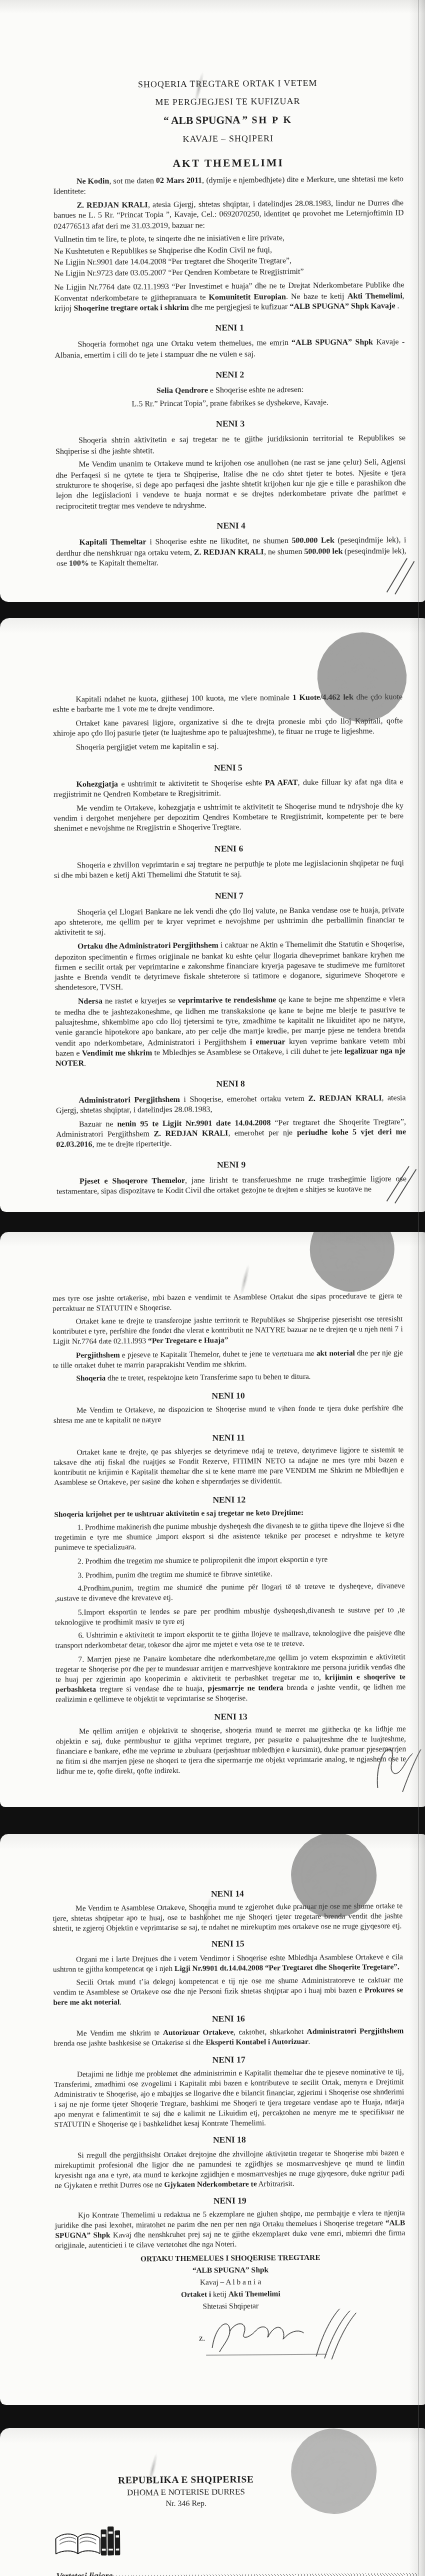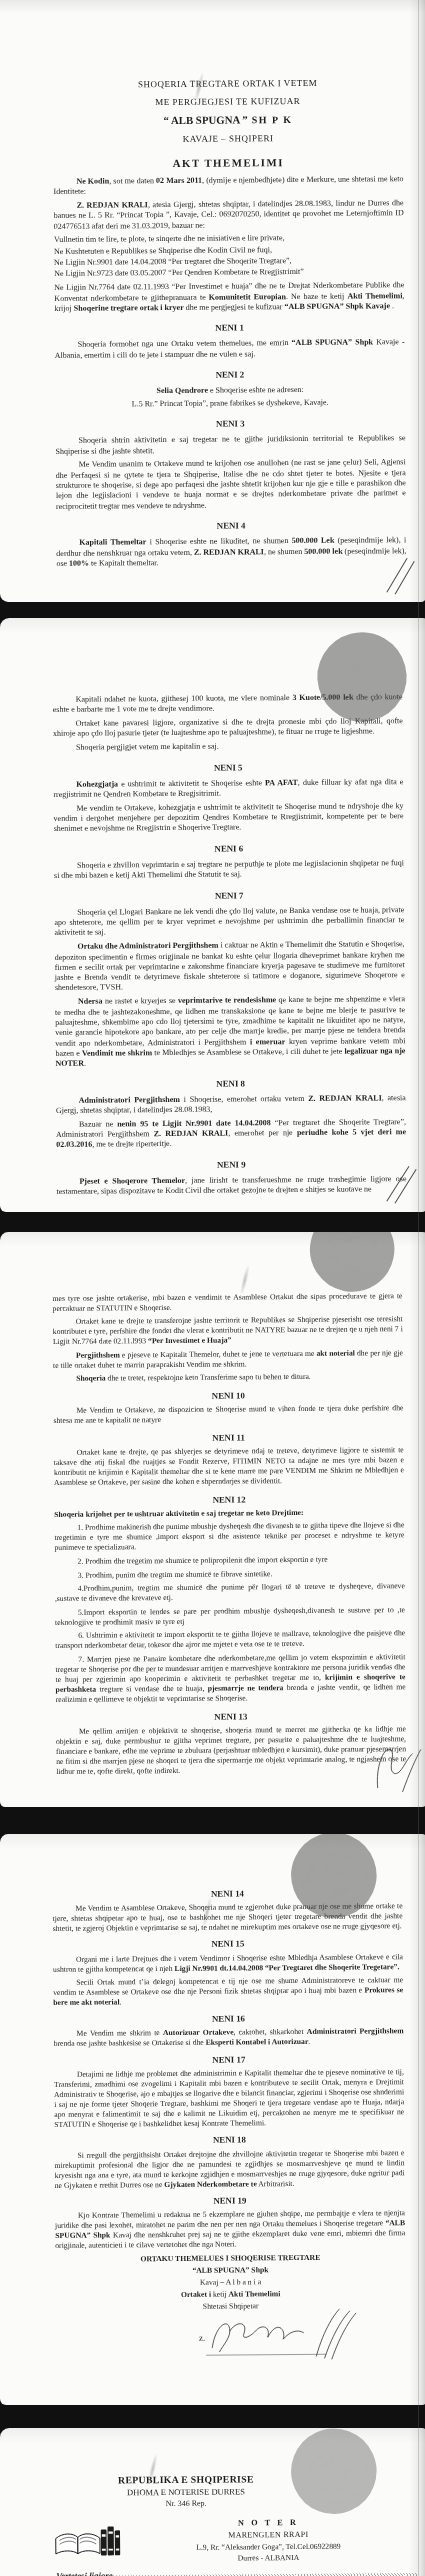--- a/index.html
+++ b/index.html
@@ -69,21 +69,21 @@
           <div class="b-tc">ME PERGJEGJESI TE KUFIZUAR</div>
           <div class="b-tcb">“ ALB SPUGNA ”<span class="small2">  SH P K</span></div>
           <div class="b-tc">KAVAJE – SHQIPERI</div>
           <div class="b-hx">AKT  THEMELIMI</div>
           <div class="b-p"><b>Ne Kodin</b>, sot me daten <b>02 Mars 2011</b>, (dymije e njembedhjete) dite e Merkure, une shtetasi me keto Identitete:</div>
           <div class="b-p"><b>Z. REDJAN KRALI</b>, atesia Gjergj, shtetas shqiptar, i datelindjes 28.08.1983, lindur ne Durres dhe banues ne L. 5 Rr. “Princat Topia ”, Kavaje, Cel.: 0692070250, identitet qe provohet me Leternjoftimin ID 024776513  afat deri me 31.03.2019, bazuar ne:</div>
           <div class="b-pl">Vullnetin tim te lire, te plote, te sinqerte dhe ne inisiativen e lire private,</div>
           <div class="b-pl">Ne Kushtetuten e Republikes se Shqiperise dhe Kodin Civil ne fuqi,</div>
           <div class="b-pl">Ne Ligjin Nr.9901 date 14.04.2008 “Per tregtaret dhe Shoqerite Tregtare”,</div>
           <div class="b-pl">Ne Ligjin Nr.9723 date 03.05.2007 “Per Qendren Kombetare te Rregjistrimit”</div>
-          <div class="b-pj">Ne  Ligjin  Nr.7764  date  02.11.1993  “Per  Investimet  e  huaja”  dhe  ne  te  Drejtat Nderkombetare Publike dhe Konventat nderkombetare te gjithepranuara te <b>Komunitetit Europian</b>. Ne baze te ketij <b>Akti Themelimi</b>, krijoj <b>Shoqerine tregtare ortak i kryer</b> dhe me pergjegjesi te kufizuar <b>“ALB SPUGNA” Shpk Kavaje</b> .</div>
+          <div class="b-pj">Ne  Ligjin  Nr.7764  date  02.11.1993  “Per  Investimet  e  huaja”  dhe  ne  te  Drejtat Nderkombetare Publike dhe Konventat nderkombetare te gjithepranuara te <b>Komunitetit Europian</b>. Ne baze te ketij <b>Akti Themelimi</b>, krijoj <b>Shoqerine tregtare ortak i shkrim</b> dhe me pergjegjesi te kufizuar <b>“ALB SPUGNA” Shpk Kavaje</b> .</div>
           <div class="b-h">NENI  1</div>
           <div class="b-p">Shoqeria formohet nga une Ortaku vetem themelues, me emrin <b>“ALB SPUGNA” Shpk</b> Kavaje - Albania, emertim i cili do te jete i stampuar dhe ne vulen e saj.</div>
           <div class="b-h">NENI  2</div>
           <div class="b-pc"><b>Selia Qendrore</b> e Shoqerise eshte ne adresen:</div>
           <div class="b-pc">L.5 Rr.” Princat  Topia”, prane fabrikes se dyshekeve, Kavaje.</div>
           <div class="b-h">NENI 3</div>
           <div class="b-p">Shoqeria shtrin aktivitetin e saj tregetar ne te gjithe juridiksionin territorial te Republikes se Shqiperise si dhe jashte shtetit.</div>
           <div class="b-p">Me Vendim unanim te Ortakeve mund te krijohen ose anullohen (ne rast se jane çelur) Seli, Agjensi dhe Perfaqesi si ne qytete te tjera te Shqiperise, Italise dhe ne cdo shtet  tjeter te botes. Njesite e tjera strukturore te shoqerise, si dege apo perfaqesi dhe jashte shtetit krijohen kur nje gje e tille e parashikon dhe lejon dhe legjislacioni i vendeve te huaja normat e se drejtes nderkombetare private dhe parimet e reciprocitetit tregtar mes vendeve te ndryshme.</div>
           <div class="b-h">NENI 4</div>
           <div class="b-p"><b>Kapitali Themeltar</b> i Shoqerise eshte ne likuditet, ne shumen <b>500.000 Lek</b> (peseqindmije lek), i derdhur dhe nenshkruar nga ortaku vetem, <b>Z. REDJAN KRALI</b>, ne shumen <b>500.000 lek</b> (peseqindmije lek), ose <b>100%</b> te Kapitalt themeltar.</div>
@@ -117,21 +117,21 @@
       <textPath href="#st0-b2" startOffset="50%" text-anchor="middle">DURRËS</textPath></text>
     <g class="stamp-ink" stroke="none">
       <path d="M85 60 l-6 9 -9-6 4 10 c-14-6 -30-1 -38 7 c10 0 17 3 19 8 c-8 0 -14 3 -17 8 c8-1 14 0 17 4 c-6 2 -9 6 -9 10 c6-3 12-3 16-1 c-4 8 -1 14 4 18 c2-6 5-9 9-9 c4 0 7 3 9 9 c5-4 8-10 4-18 c4-2 10-2 16 1 c0-4 -3-8 -9-10 c3-4 9-5 17-4 c-3-5 -9-8 -17-8 c2-5 9-8 19-8 c-8-8 -24-13 -38-7 l4-10 -9 6 z"></path>
       <circle cx="78" cy="62" r="3.2"></circle>
               <circle cx="92" cy="62" r="3.2"></circle>
       <path d="M85 102 l-8 15 h16 z"></path>
     </g>
   </svg>
 </div>
       <div class="blocks">
-          <div class="b-p">Kapitali ndahet ne kuota, gjithesej 100 kuota, me vlere nominale <b>3 Kuote/5.000 lek</b> dhe çdo kuote eshte e barbarte me 1 vote me te drejte vendimore.</div>
+          <div class="b-p">Kapitali ndahet ne kuota, gjithesej 100 kuota, me vlere nominale <b>1 Kuote/4.462 lek</b> dhe çdo kuote eshte e barbarte me 1 vote me te drejte vendimore.</div>
           <div class="b-p">Ortaket kane pavaresi ligjore, organizative si dhe te drejta pronesie mbi çdo lloj Kapitali, qofte xhiroje apo çdo lloj pasurie tjeter (te luajteshme apo te paluajteshme), te fituar ne rruge te ligjeshme.</div>
           <div class="b-p">Shoqeria pergjigjet vetem me kapitalin e saj.</div>
           <div class="b-h">NENI 5</div>
           <div class="b-p"><b>Kohezgjatja</b> e ushtrimit te aktivitetit te Shoqerise eshte <b>PA AFAT</b>, duke filluar ky afat nga dita e rregjistrimit ne Qendren Kombetare te Rregjsitrimit.</div>
           <div class="b-p">Me vendim te Ortakeve, kohezgjatja e ushtrimit te aktivitetit te Shoqerise mund te ndryshoje dhe ky vendim i dergohet menjehere per depozitim Qendres Kombetare te Rregjistrimit, kompetente per te bere shenimet e nevojshme ne Rregjistrin e Shoqerive Tregtare.</div>
           <div class="b-h">NENI  6</div>
           <div class="b-p">Shoqeria e zhvillon veprimtarin e saj tregtare ne perputhje te plote me legjislacionin shqipetar ne fuqi si dhe mbi bazen e ketij  Akti  Themelimi dhe Statutit te saj.</div>
           <div class="b-h">NENI  7</div>
           <div class="b-p">Shoqeria çel Llogari Bankare ne lek vendi dhe çdo lloj valute, ne Banka vendase ose te huaja, private apo shteterore, me qellim per te kryer veprimet e nevojshme per ushtrimin dhe perballimin financiar te aktivitetit te saj.</div>
           <div class="b-p"><b>Ortaku dhe Administratori Pergjithshem</b> i caktuar ne Aktin e Themelimit dhe Statutin e Shoqerise, depoziton specimentin e firmes origjinale ne bankat ku eshte çelur llogaria dheveprimet bankare kryhen me firmen e secilit ortak per veprimtarine e zakonshme financiare kryerja pagesave te studimeve me furnitoret jashte e Brenda vendit te detyrimeve fiskale shteterore si tatimore e doganore, sigurimeve Shoqerore e shendetesore, TVSH.</div>
@@ -171,21 +171,21 @@
     <g class="stamp-ink" stroke="none">
       <path d="M85 60 l-6 9 -9-6 4 10 c-14-6 -30-1 -38 7 c10 0 17 3 19 8 c-8 0 -14 3 -17 8 c8-1 14 0 17 4 c-6 2 -9 6 -9 10 c6-3 12-3 16-1 c-4 8 -1 14 4 18 c2-6 5-9 9-9 c4 0 7 3 9 9 c5-4 8-10 4-18 c4-2 10-2 16 1 c0-4 -3-8 -9-10 c3-4 9-5 17-4 c-3-5 -9-8 -17-8 c2-5 9-8 19-8 c-8-8 -24-13 -38-7 l4-10 -9 6 z"></path>
       <circle cx="78" cy="62" r="3.2"></circle>
               <circle cx="92" cy="62" r="3.2"></circle>
       <path d="M85 102 l-8 15 h16 z"></path>
     </g>
   </svg>
 </div>
       <div class="blocks">
           <div class="b-pj">mes tyre ose jashte ortakerise, mbi bazen e vendimit te Asamblese Ortakut dhe sipas procedurave te gjera te percaktuar ne STATUTIN e Shoqerise.</div>
-          <div class="b-p">Ortaket kane te drejte te transferojne jashte territorit te Republikes se Shqiperise pjeserisht ose teresisht kontributet e tyre, perfshire dhe fondet dhe vlerat e kontributit ne NATYRE bazuar ne te drejten qe u njeh neni 7 i Ligjit Nr.7764 date 02.11.l993 <b>“Per Investimet e Huaja”</b></div>
+          <div class="b-p">Ortaket kane te drejte te transferojne jashte territorit te Republikes se Shqiperise pjeserisht ose teresisht kontributet e tyre, perfshire dhe fondet dhe vlerat e kontributit ne NATYRE bazuar ne te drejten qe u njeh neni 7 i Ligjit Nr.7764 date 02.11.l993 <b>“Per Tregetare e Huaja”</b></div>
           <div class="b-p"><b>Pergjithshem</b> e pjeseve te Kapitalit Themelor, duhet te jene te vertetuara me <b>akt noterial</b> dhe per nje gje te tille ortaket duhet te marrin paraprakisht Vendim me shkrim.</div>
           <div class="b-p"><b>Shoqeria</b> dhe te tretet, respektojne keto Transferime sapo tu behen te ditura.</div>
           <div class="b-h">NENI 10</div>
           <div class="b-p">Me Vendim te Ortakeve, ne dispozicion te Shoqerise mund te vihen fonde te tjera duke perfshire dhe shtesa me ane te kapitalit ne natyre</div>
           <div class="b-h">NENI 11</div>
           <div class="b-p">Ortaket kane te drejte, qe pas shlyerjes se detyrimeve ndaj te treteve, detyrimeve ligjore te sistemit te taksave dhe atij fiskal dhe ruajtjes se Fondit Rezerve, FITIMIN NETO ta ndajne ne mes tyre mbi bazen e kontributit ne krijimin e Kapitalit themeltar dhe si te kene marre me pare VENDIM me Shkrim ne Mbledhjen e Asamblese se Ortakeve, per sasine dhe kohen e shperndarjes se dividentit.</div>
           <div class="b-h">NENI 12</div>
           <div class="b-pj"><b>Shoqeria krijohet per te ushtruar aktivitetin e saj tregetar ne keto Drejtime:</b></div>
           <div class="b-p">1. Prodhime makinerish dhe punime mbushje dysheqesh dhe divanesh te te gjitha tipeve  dhe llojeve si dhe tregetimin e tyre me shumice ,import eksport si dhe asistence teknike per proceset e ndryshme te ketyre punimeve te specializuara.</div>
           <div class="b-p">2. Prodhim  dhe tregetim me shumice te  polipropilenit dhe import eksportin e tyre</div>
@@ -293,26 +293,20 @@
   </svg>
 </div>
       <div class="smudge" style="left:150px;top:24px;"></div>
 
       <div class="lh-left">
         <div class="lh-republic">REPUBLIKA E SHQIPERISE</div>
         <div class="lh-chamber">DHOMA E NOTERISE DURRES</div>
         <div class="lh-rep">Nr. 346 Rep.</div>
       </div>
 
-      <div class="lh-right">
-        <div class="lh-noter">N O T E R</div>
-        <div class="lh-name">MARENGLEN RRAPI</div>
-        <div class="lh-addr">L.9, Rr. “Aleksander Goga”, Tel.Cel.06922889</div>
-        <div class="lh-city">Durres - ALBANIA</div>
-      </div>
 
       <svg class="books" viewBox="0 0 150 74">
         <g stroke="#151515" stroke-width="2" fill="#fff">
           <path d="M6 30 C20 18 42 18 52 28 L52 62 C42 54 20 54 6 62 Z"></path>
           <path d="M98 30 C84 18 62 18 52 28 L52 62 C62 54 84 54 98 62 Z"></path>
           <path d="M14 34 C26 26 40 26 48 32 M14 42 C26 34 40 34 48 40 M90 34 C78 26 64 26 56 32 M90 42 C78 34 64 34 56 40" fill="none" stroke-width="1.2"></path>
         </g>
         <g fill="#1c1c1c">
           <rect x="100" y="12" width="12" height="54" rx="2"></rect>
           <rect x="114" y="6" width="13" height="60" rx="2"></rect>

